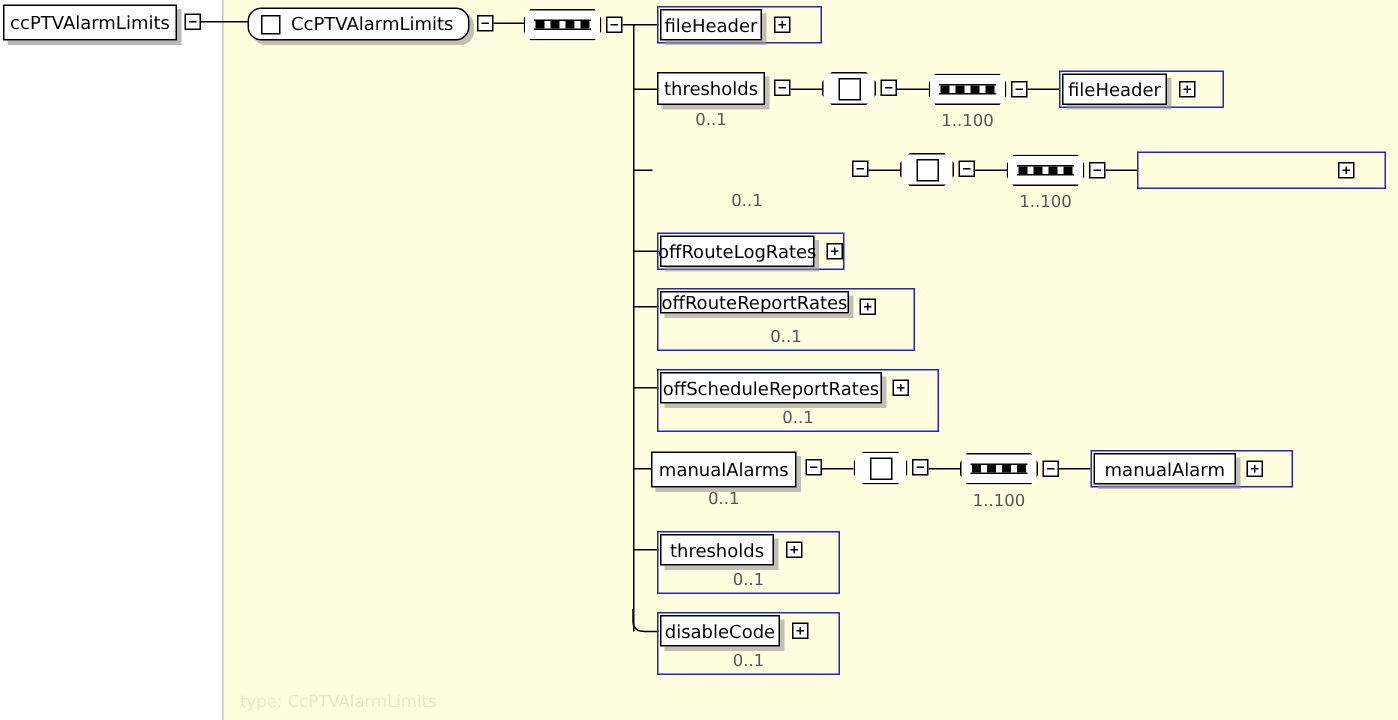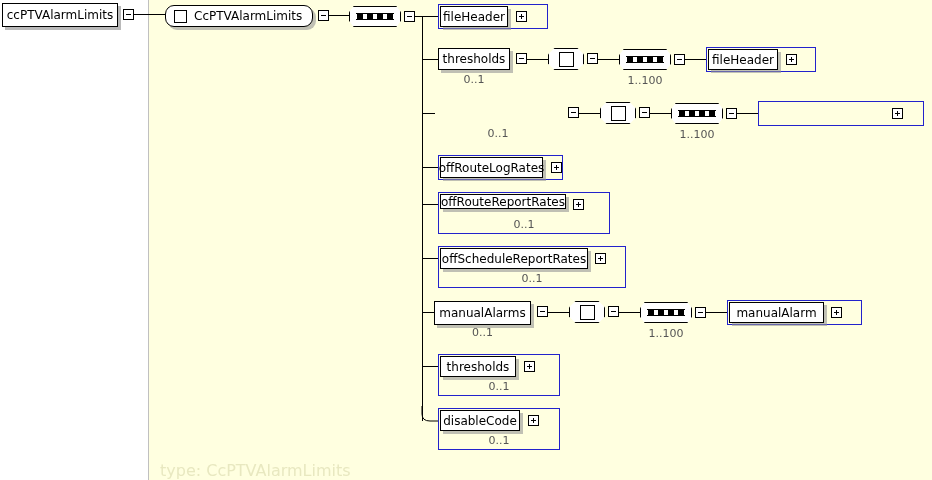--- a/index.html
+++ b/index.html
@@ -14,21 +14,21 @@
 
   
   .type-panel{
     position:absolute;
     background:#ffffe0;
     border-left:1px solid #c0c0c0;
     box-sizing:border-box;
   }
   .type-footer{
     position:absolute;
-    font-size:16px;
+    font-size:11px;
     color:#e8e8c0;
     white-space:nowrap;
     letter-spacing:0px;
   }
 
   
   .node{position:absolute;box-sizing:border-box;}
 
   
   .rootbox{

